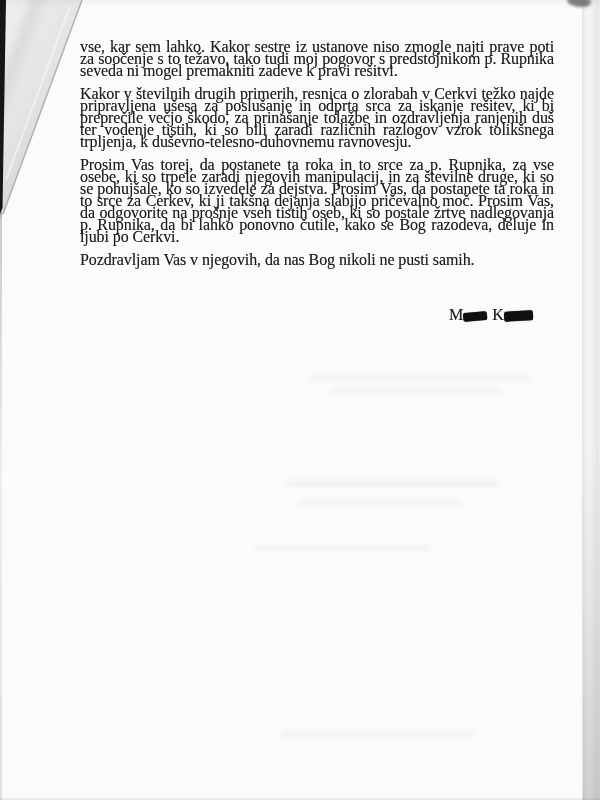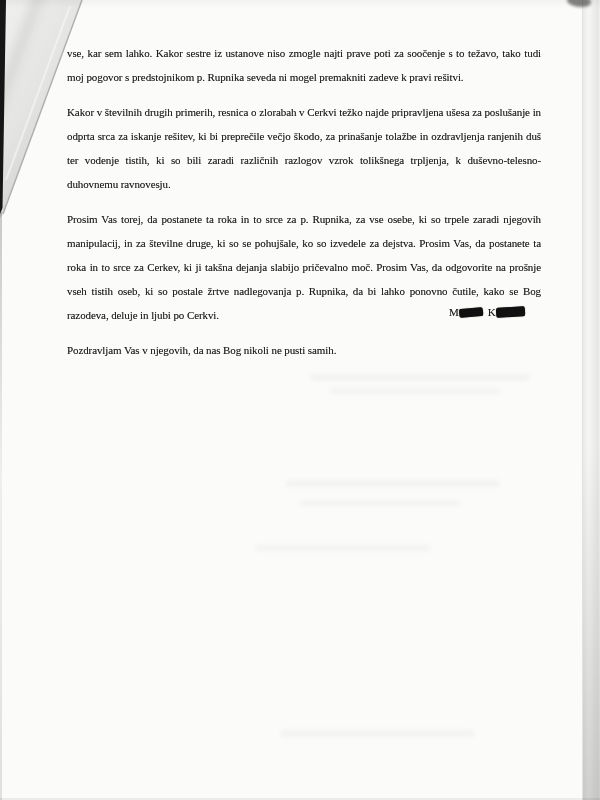--- a/index.html
+++ b/index.html
@@ -10,37 +10,37 @@
   }
   .page {
     position: relative;
     width: 600px; height: 800px;
     background: #fbfbf9;
     overflow: hidden;
   }
   
   .content {
     position: absolute;
-    left: 67px; top: 41px; width: 474px;
-    font-size: 11px;
+    left: 80px; top: 41px; width: 474px;
+    font-size: 16px;
     letter-spacing: -0.1px;
-    line-height: 24px;
+    line-height: 12px;
     color: #1c1c1c;
     text-shadow: 0 0 0.4px rgba(20,20,20,0.45);
   }
   .content p {
     margin: 0 0 11px 0;
     text-align: justify;
   }
   .content p:last-child { margin-bottom: 0; }
   
   .signature {
     position: absolute;
     left: 449px; top: 306px;
-    font-size: 11px;
+    font-size: 16px;
     color: #1c1c1c;
     white-space: nowrap;
     text-shadow: 0 0 0.4px rgba(20,20,20,0.45);
   }
   .redact {
     display: inline-block;
     vertical-align: baseline;
     background: #101010;
     border-radius: 2px / 3px;
     box-shadow: 0 0 1px rgba(0,0,0,0.6);

